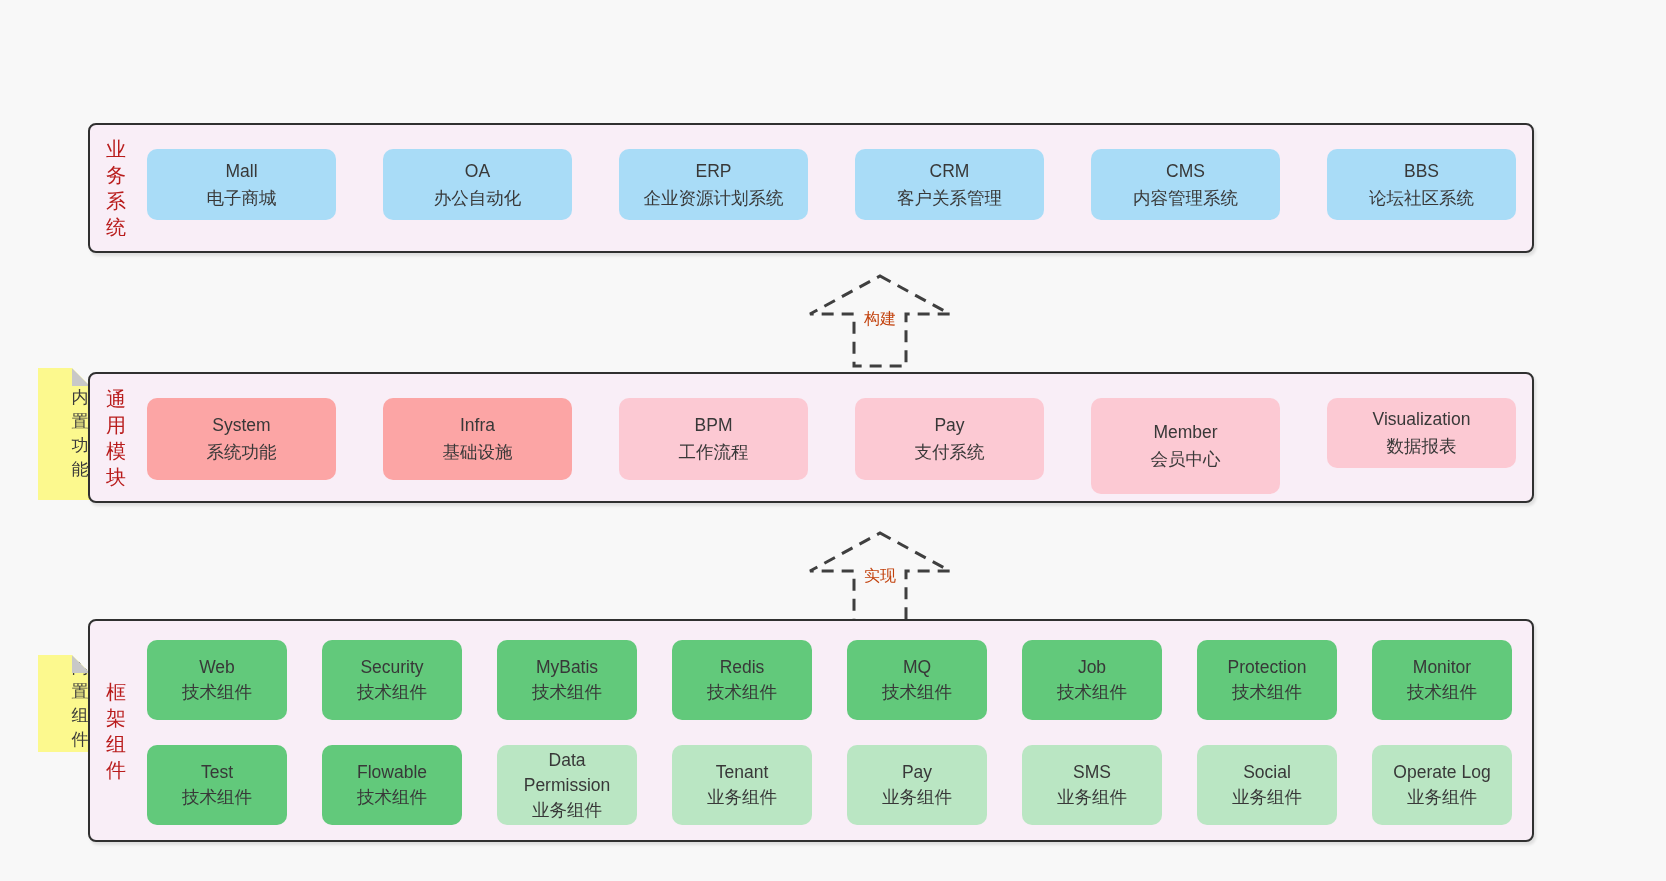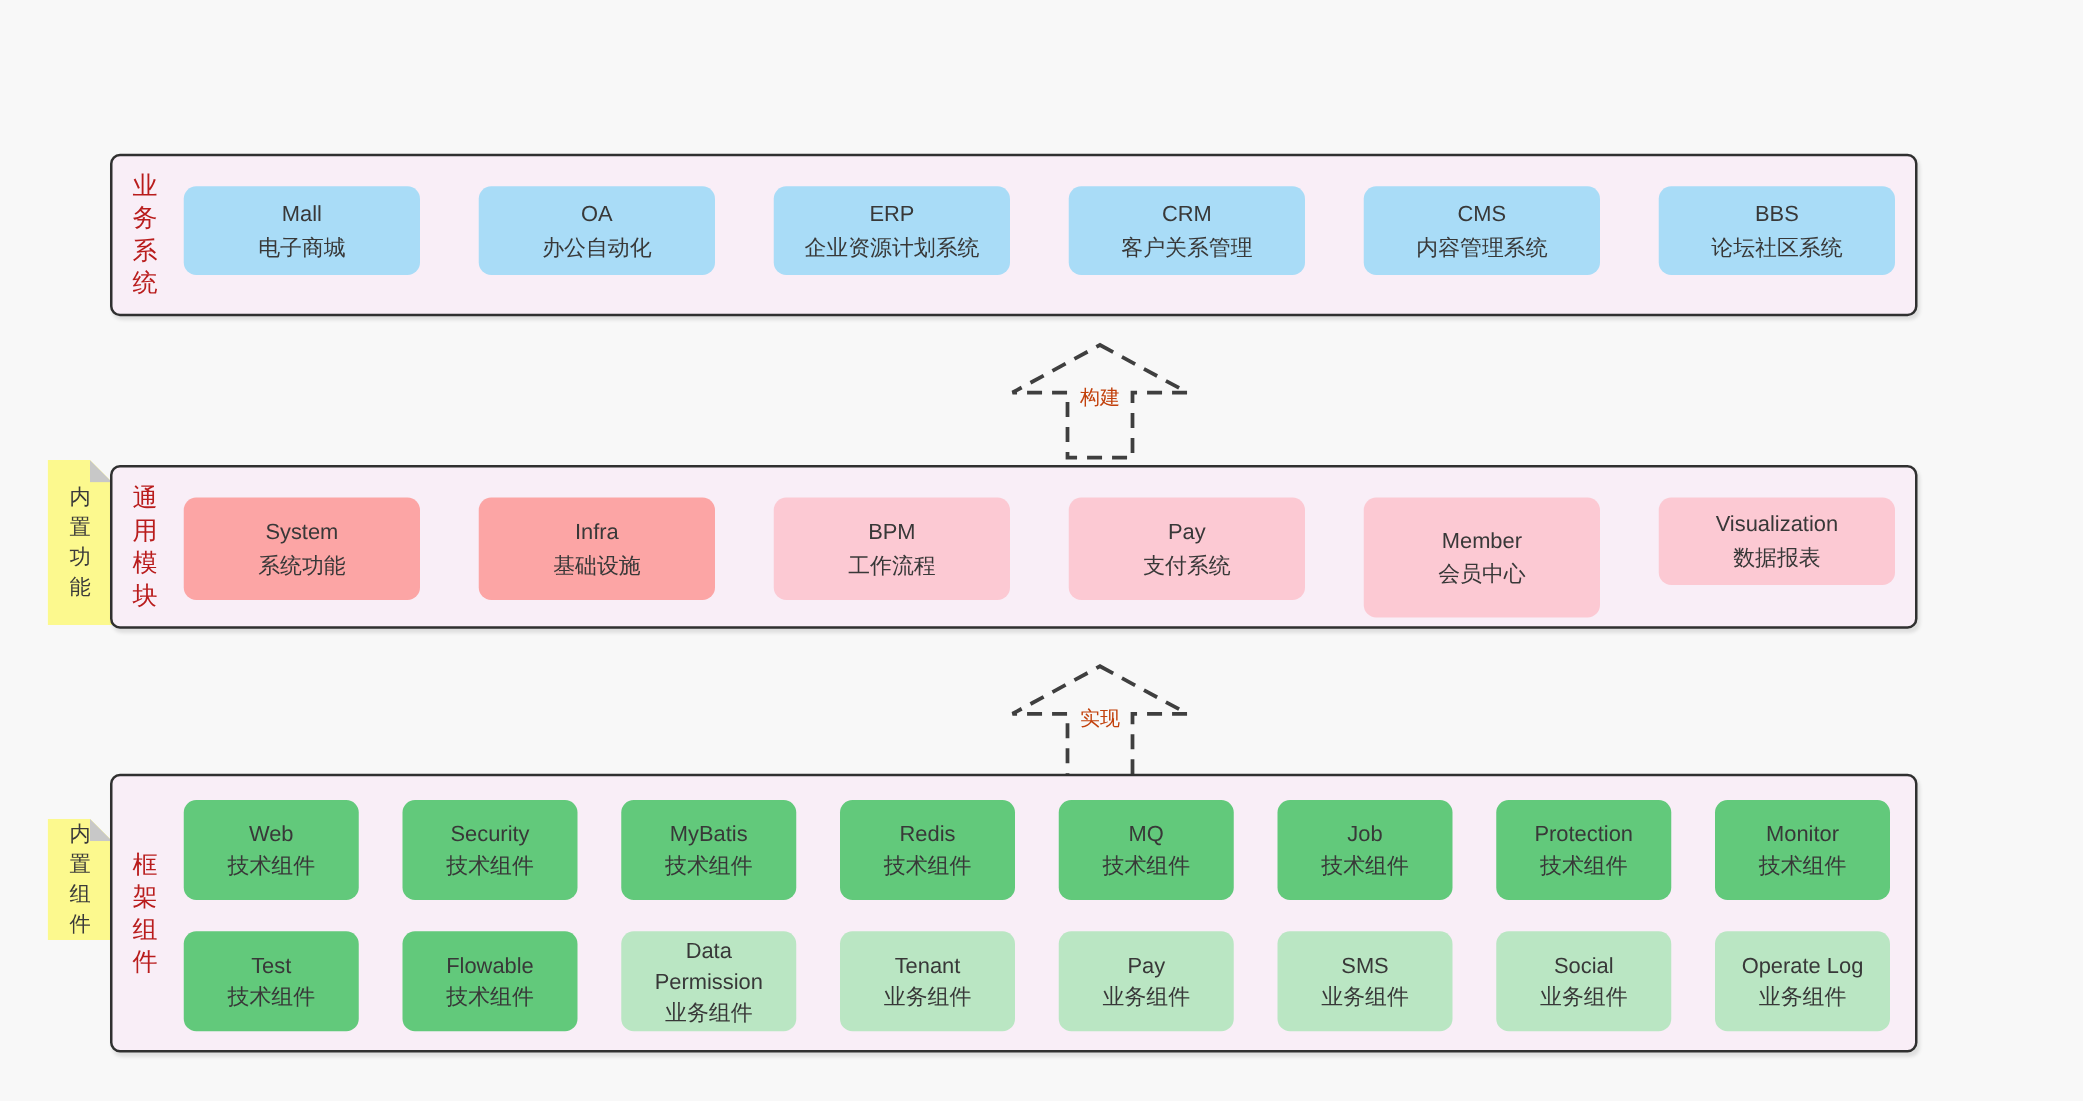--- a/index.html
+++ b/index.html
@@ -31,21 +31,21 @@
   .box-narrow{width:140px;height:80px;line-height:25px;padding:0 6px;}
   .blue{background:#a9dcf7;}
   .red{background:#fca5a5;}
   .pink{background:#fcc9d3;}
   .green{background:#62c97b;}
   .lightgreen{background:#bae6c3;}
   
   .sticky{
     position:absolute;width:52px;background:#fcf98e;z-index:1;
     clip-path:polygon(0 0,calc(100% - 18px) 0,100% 18px,100% 100%,0 100%);
-    display:flex;align-items:center;justify-content:center;
+    display:flex;align-items:center;justify-content:flex-end;
   }
   .sticky .fold{
     position:absolute;top:0;right:0;width:18px;height:18px;background:#c8c8c8;
     clip-path:polygon(0 0,100% 100%,0 100%);
   }
   .sticky .vtext{
     width:20px;font-size:17px;line-height:24px;word-break:break-all;
     text-align:center;color:#3a3a3a;
   }
   

